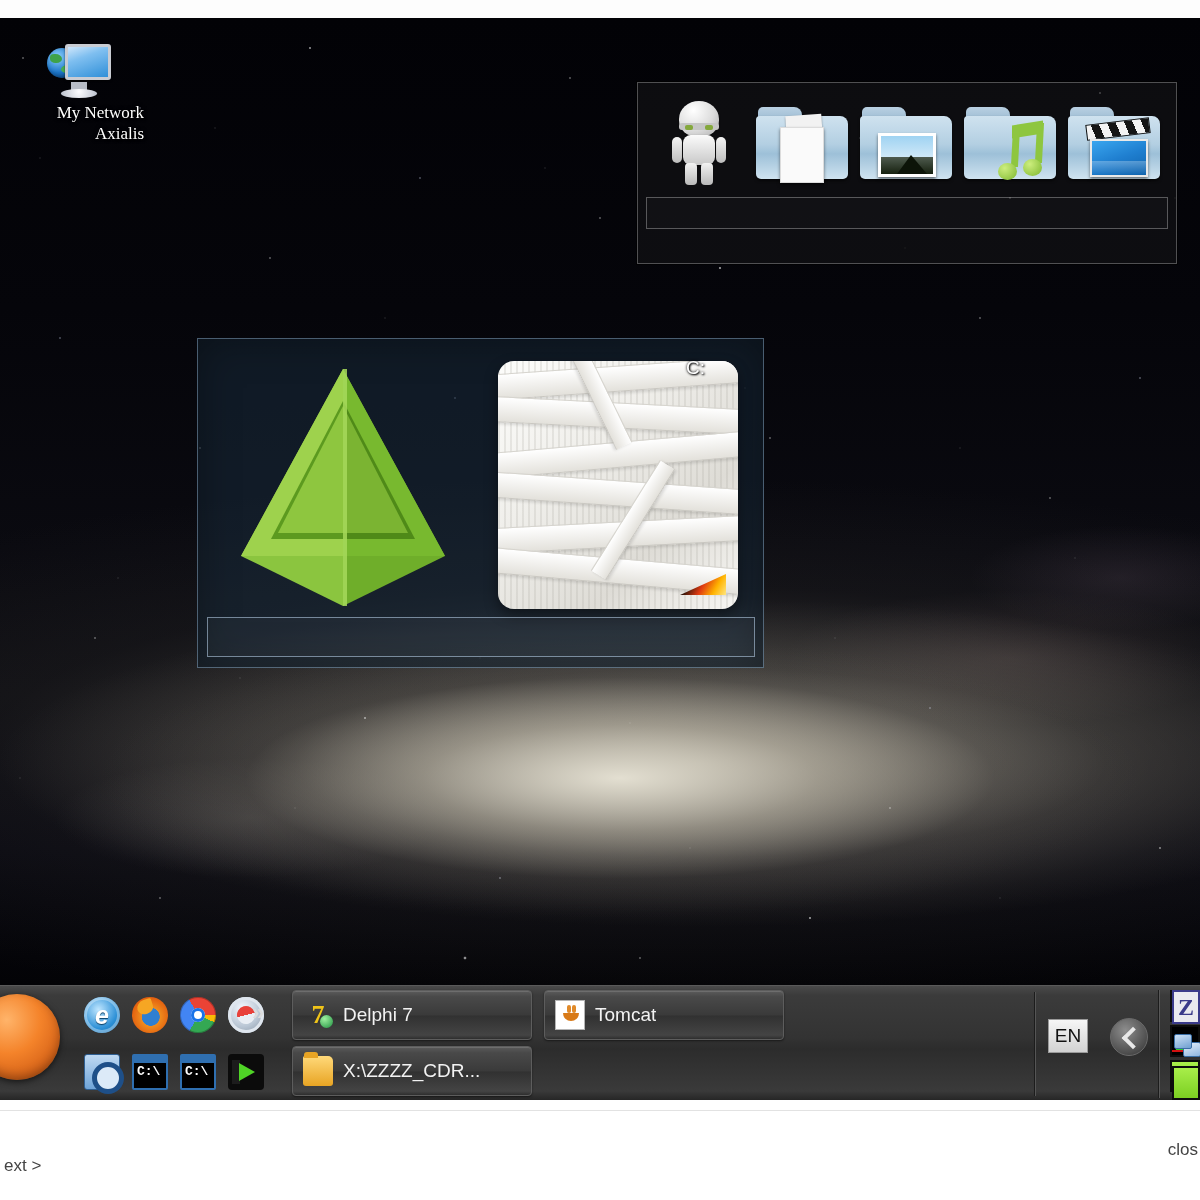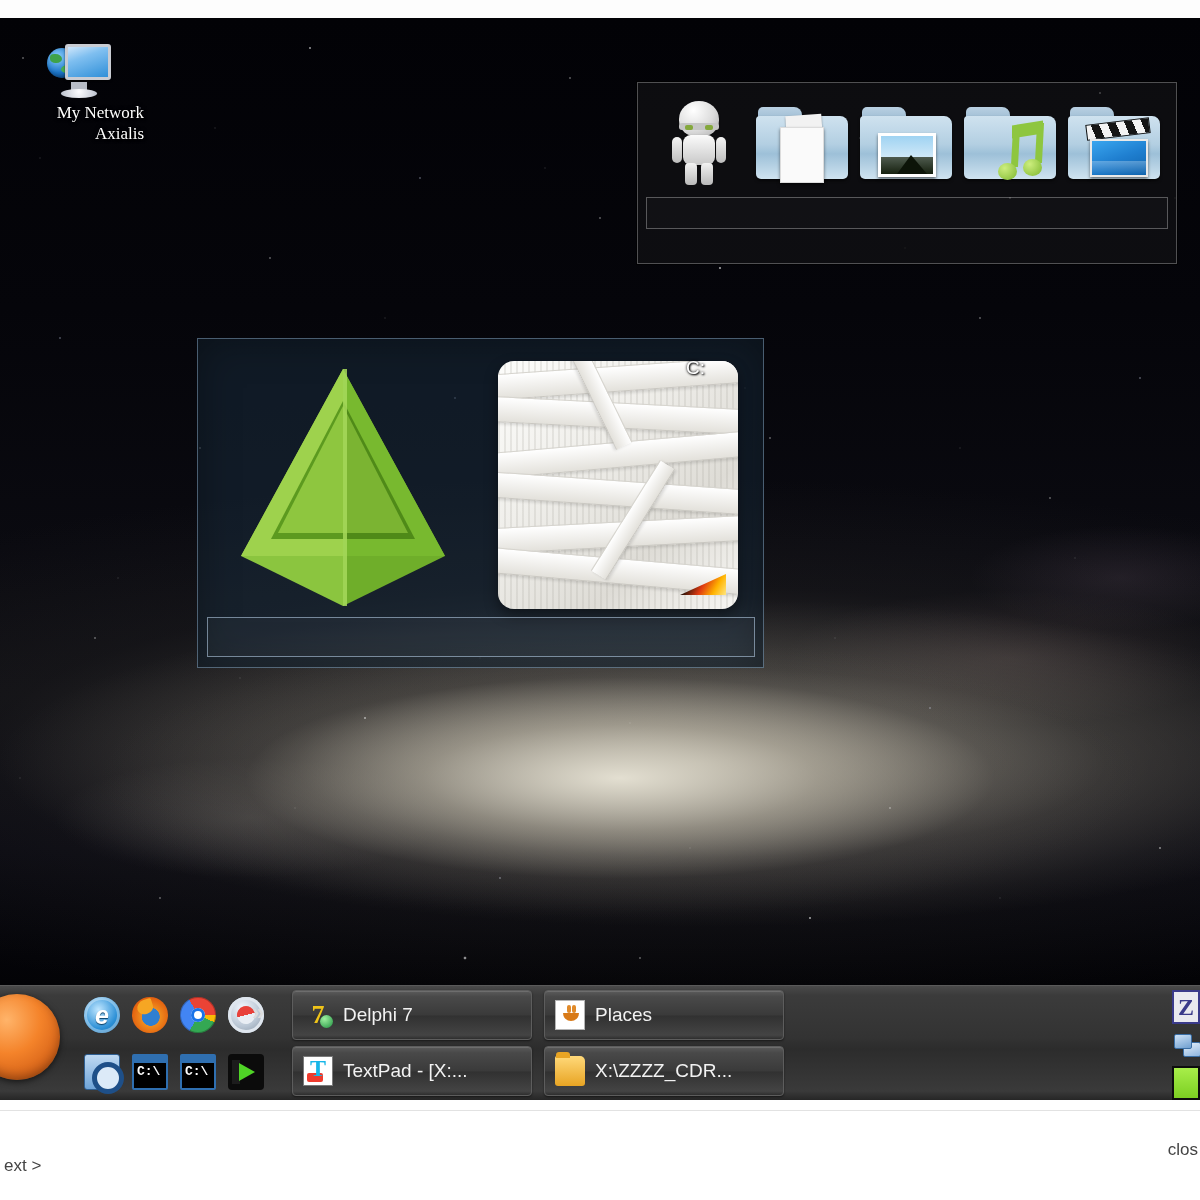--- a/index.html
+++ b/index.html
@@ -479,35 +479,42 @@
     <div class="ql-chev">»</div>
 
     <div class="tasks">
       <div class="task-row">
         <div class="task-btn">
           <div class="tico d7">7</div>
           <div class="tlbl">Delphi 7</div>
         </div>
         <div class="task-btn">
           <div class="tico tomcat"></div>
-          <div class="tlbl">Places</div>
+          <div class="tlbl">Tomcat</div>
         </div>
       </div>
       <div class="task-row">
-        <div class="task-btn">
-          <div class="tico tpad"></div>
-          <div class="tlbl">TextPad - [X:...</div>
-        </div>
         <div class="task-btn">
           <div class="tico foldy"></div>
           <div class="tlbl">X:\ZZZZ_CDR...</div>
         </div>
       </div>
     </div>
 
+    <div class="tray">
+      <div class="tray-sep"></div>
+      <div class="tray-lang">EN</div>
+      <div class="tray-chev"></div>
+      <div class="tray-sep2"></div>
+      <div class="tray-widgets">
+        <div class="tw tw-green"></div>
+        <div class="tw tw-graph"></div>
+        <div class="tw tw-green"></div>
+      </div>
+    </div>
 
     <div class="tray-far">
       <div class="tf tf-z">Z</div>
       <div class="tf tf-net"></div>
       <div class="tf tw-green"></div>
     </div>
   </div>
 
   <div class="bottom-strip">
     <div class="bs-line"></div>

